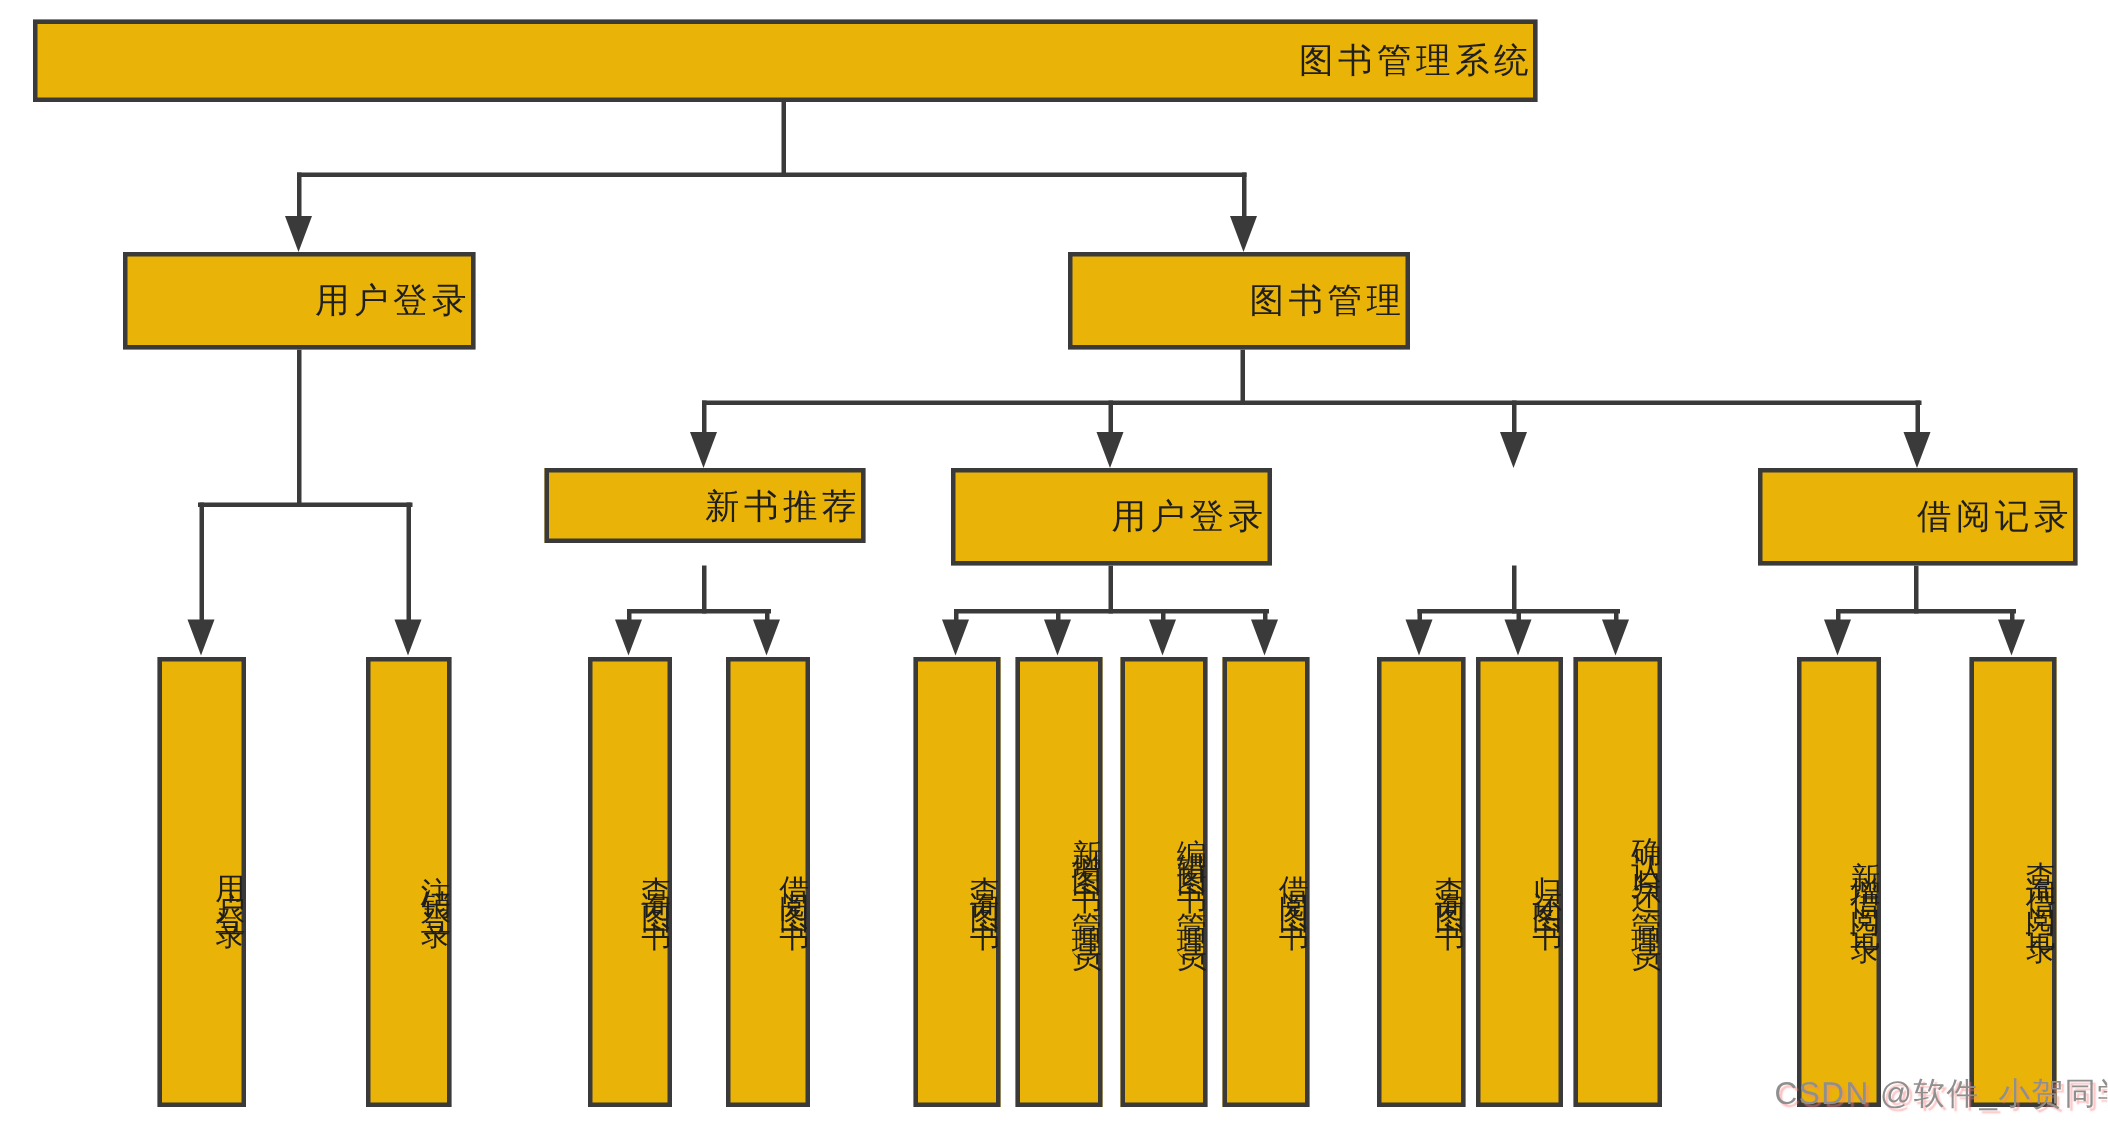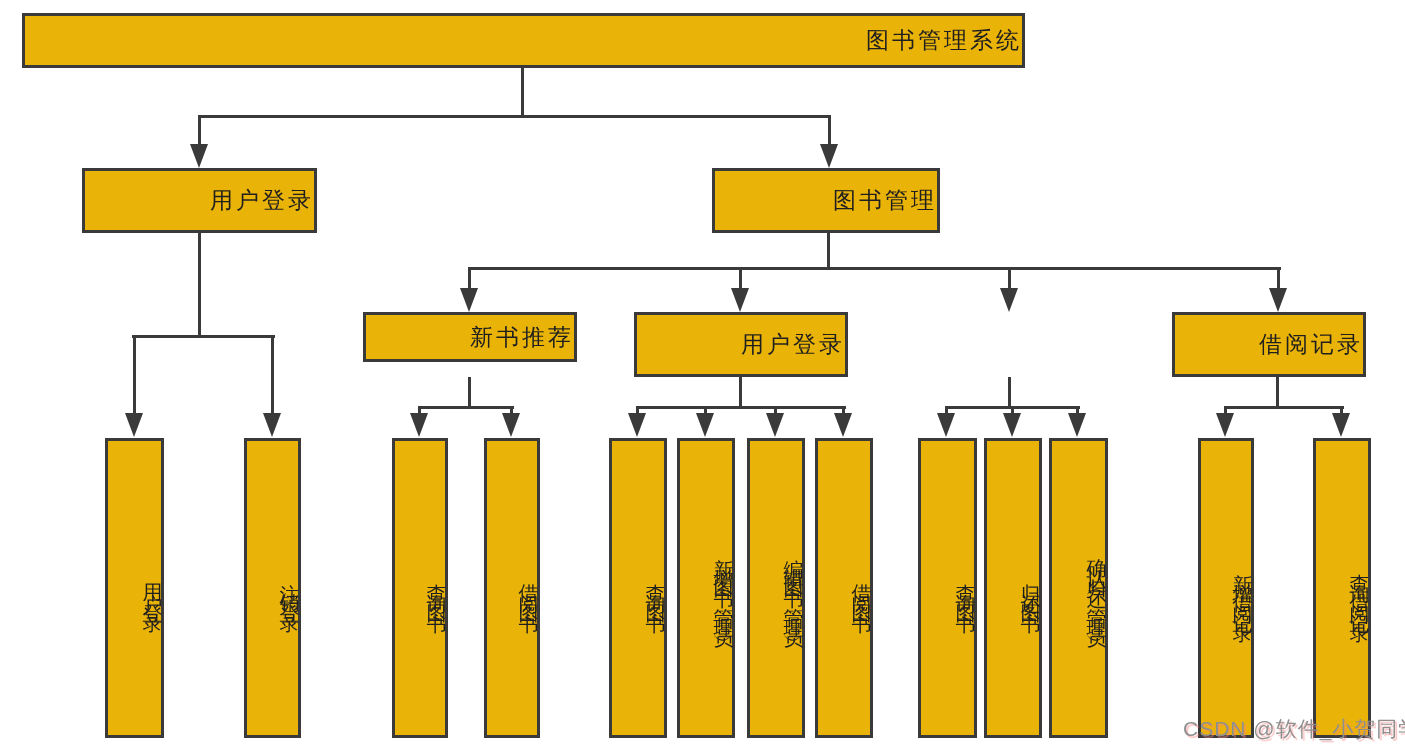--- a/index.html
+++ b/index.html
@@ -104,21 +104,21 @@
   <div class="box hbox" style="left:712px;top:168px;width:228px;height:65px;">
     <span>图书管理</span>
   </div>
 
   <div class="box hbox" style="left:363px;top:312px;width:214px;height:50px;">
     <span>新书推荐</span>
   </div>
   <div class="box hbox" style="left:634px;top:312px;width:214px;height:65px;">
     <span>用户登录</span>
   </div>
-  <div class="box hbox" style="left:1172px;top:312px;width:194px;height:65px;">
+  <div class="box hbox" style="left:1172px;top:312px;width:213px;height:65px;">
     <span>借阅记录</span>
   </div>
 
   <div class="box vbox" style="left:105px;top:438px;width:59px;height:300px;">
     <span class="vtext">用户登录</span>
   </div>
   <div class="box vbox" style="left:244px;top:438px;width:57px;height:300px;">
     <span class="vtext">注销登录</span>
   </div>
 

